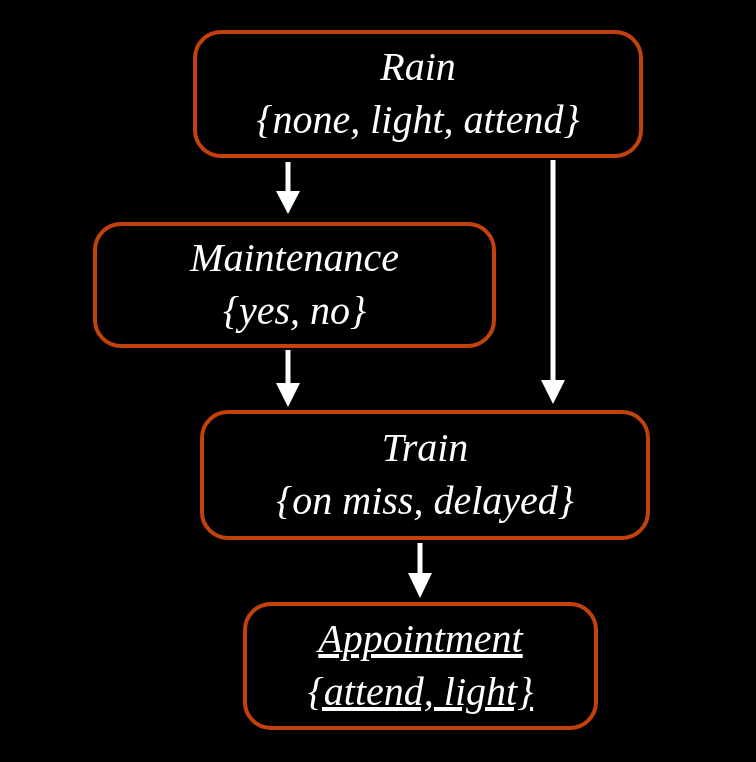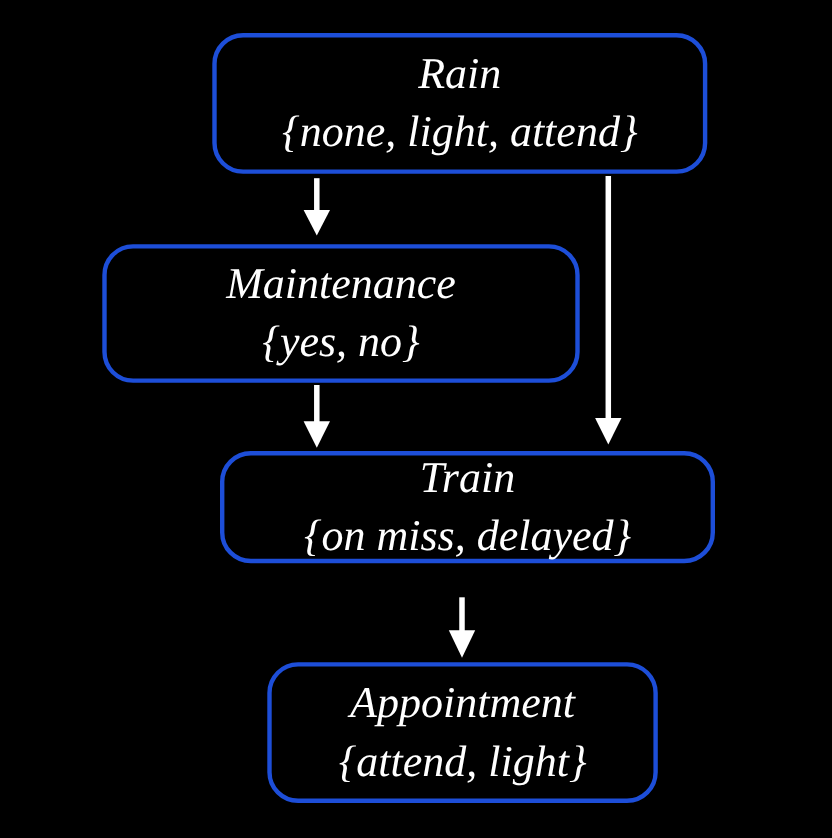--- a/index.html
+++ b/index.html
@@ -11,40 +11,40 @@
     position: relative;
     width: 756px;
     height: 762px;
     background: #000000;
     overflow: hidden;
     font-family: "Liberation Serif", serif;
   }
   .node {
     position: absolute;
     box-sizing: border-box;
-    border: 4px solid #1d4ed8;
+    border: 4px solid #c2410c;
     border-radius: 28px;
     background: #000000;
     color: #ffffff;
     display: flex;
     flex-direction: column;
     align-items: center;
     justify-content: center;
     text-align: center;
     font-style: italic;
     font-size: 40px;
     line-height: 1.32;
   }
   .node-title, .node-domain {
     white-space: nowrap;
   }
   #node-rain        { left: 193px; top: 30px;  width: 450px; height: 128px; }
-  #node-maintenance { left: 93px;  top: 222px; width: 434px; height: 126px; }
-  #node-train       { left: 200px; top: 410px; width: 450px; height: 102px; }
-  #node-appointment { left: 243px; top: 602px; width: 355px; height: 128px; }
+  #node-maintenance { left: 93px;  top: 222px; width: 403px; height: 126px; }
+  #node-train       { left: 200px; top: 410px; width: 450px; height: 130px; }
+  #node-appointment { left: 243px; top: 602px; width: 355px; height: 128px; text-decoration: underline; }
   #edges-layer {
     position: absolute;
     left: 0;
     top: 0;
     width: 756px;
     height: 762px;
     pointer-events: none;
   }
   #edges-layer line {
     stroke: #ffffff;

